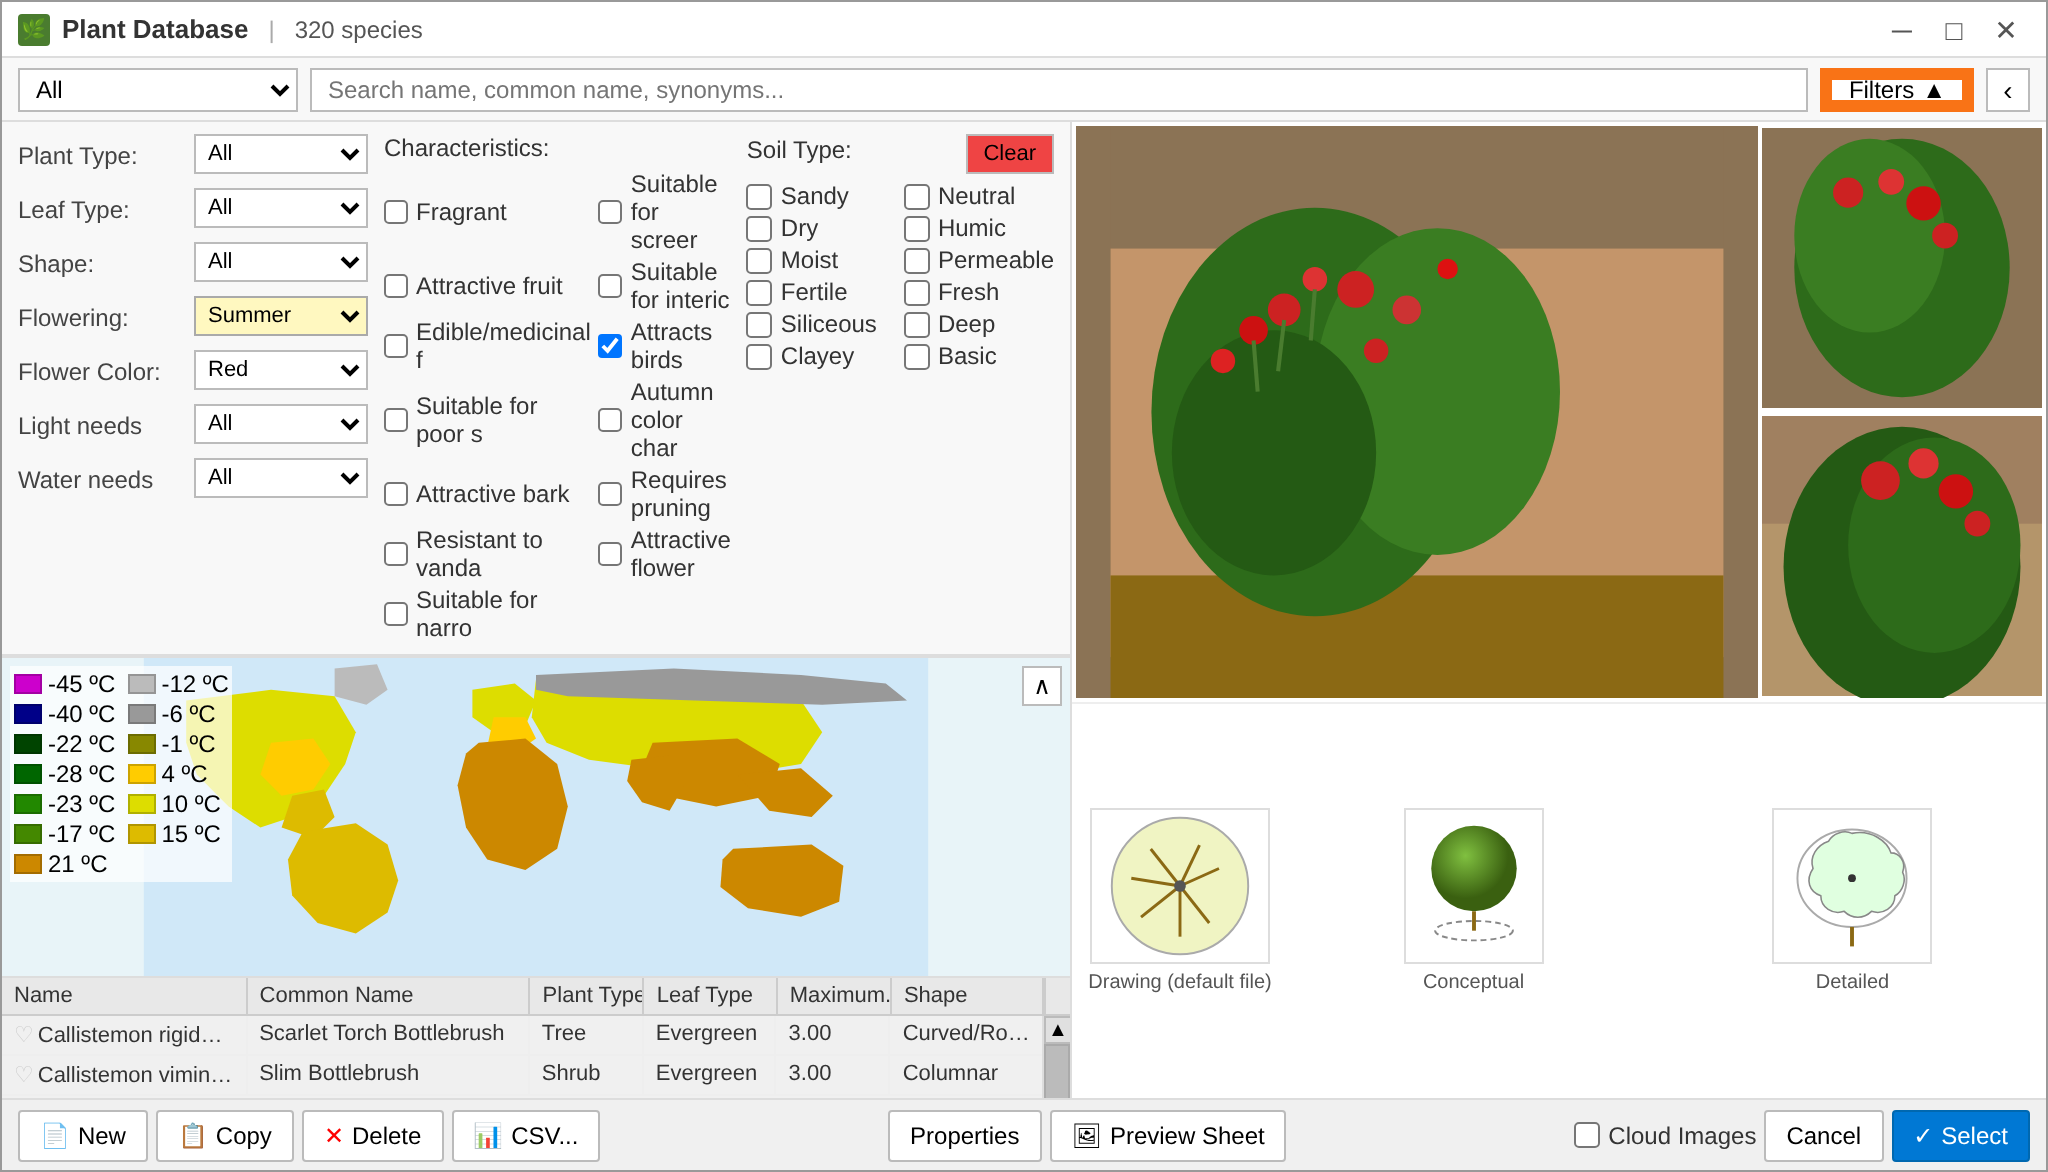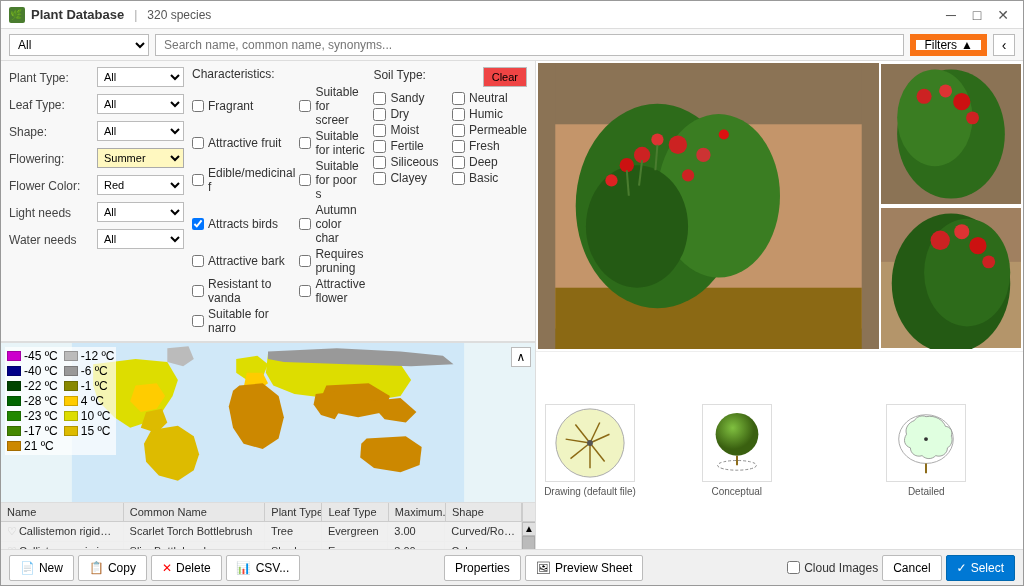--- a/index.html
+++ b/index.html
@@ -164,26 +164,26 @@
                 </label>
               <label class="char-item">
                   <input type="checkbox" style="">
                   <span>Suitable for interic</span>
                 </label>
               <label class="char-item">
                   <input type="checkbox" style="">
                   <span>Edible/medicinal f</span>
                 </label>
               <label class="char-item">
-                  <input type="checkbox" style="">
-                  <span>Suitable for poor s</span>
-                </label>
-              <label class="char-item">
                   <input type="checkbox" checked="" style="">
                   <span>Attracts birds</span>
+                </label>
+              <label class="char-item">
+                  <input type="checkbox" style="">
+                  <span>Suitable for poor s</span>
                 </label>
               <label class="char-item">
                   <input type="checkbox" style="">
                   <span>Autumn color char</span>
                 </label>
               <label class="char-item">
                   <input type="checkbox" style="">
                   <span>Attractive bark</span>
                 </label>
               <label class="char-item">

